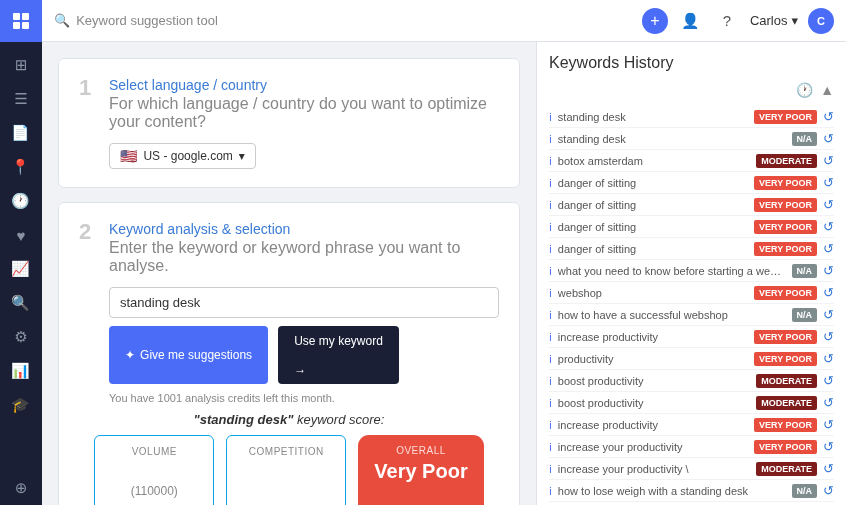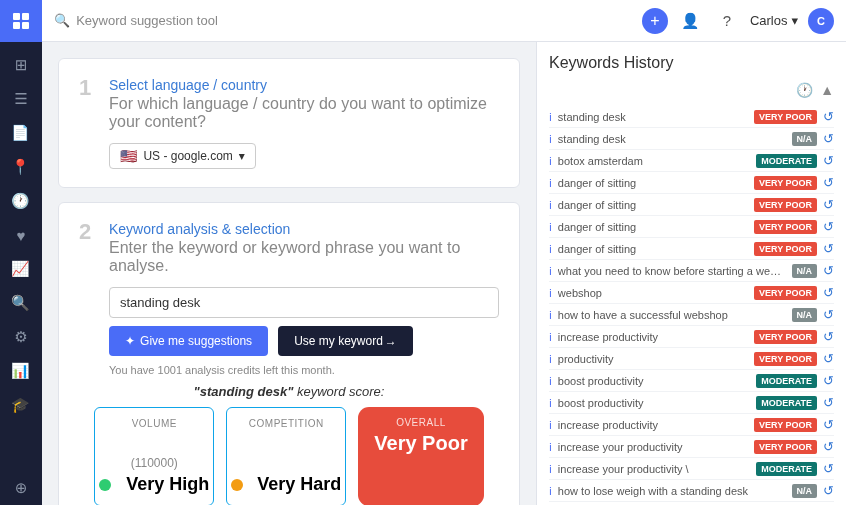--- a/index.html
+++ b/index.html
@@ -212,21 +212,22 @@
     .btn-use {
       background: #1a1f36;
       color: white;
       border: none;
       border-radius: 4px;
       padding: 8px 16px;
       font-size: 12px;
       cursor: pointer;
       display: flex;
       align-items: flex-start;
-      gap: 2px;
+      gap: 14px;
+      flex-direction: column;
     }
     .credits-text {
       font-size: 11px;
       color: #888;
     }
 
     
     .score-heading {
       text-align: center;
       font-style: italic;
@@ -333,21 +334,21 @@
     .history-badge {
       font-size: 9px;
       font-weight: bold;
       padding: 2px 5px;
       border-radius: 2px;
       white-space: nowrap;
       flex-shrink: 0;
     }
     .badge-very-poor { background: #e74c3c; color: white; }
     .badge-na { background: #7f8c8d; color: white; }
-    .badge-moderate { background: #0f766e; color: white; }
+    .badge-moderate { background: #7f1d1d; color: white; }
     .history-refresh {
       color: #3a7bd5;
       font-size: 13px;
       cursor: pointer;
       flex-shrink: 0;
     }
 
     
     ::-webkit-scrollbar { width: 5px; }
     ::-webkit-scrollbar-track { background: #f0f2f5; }

